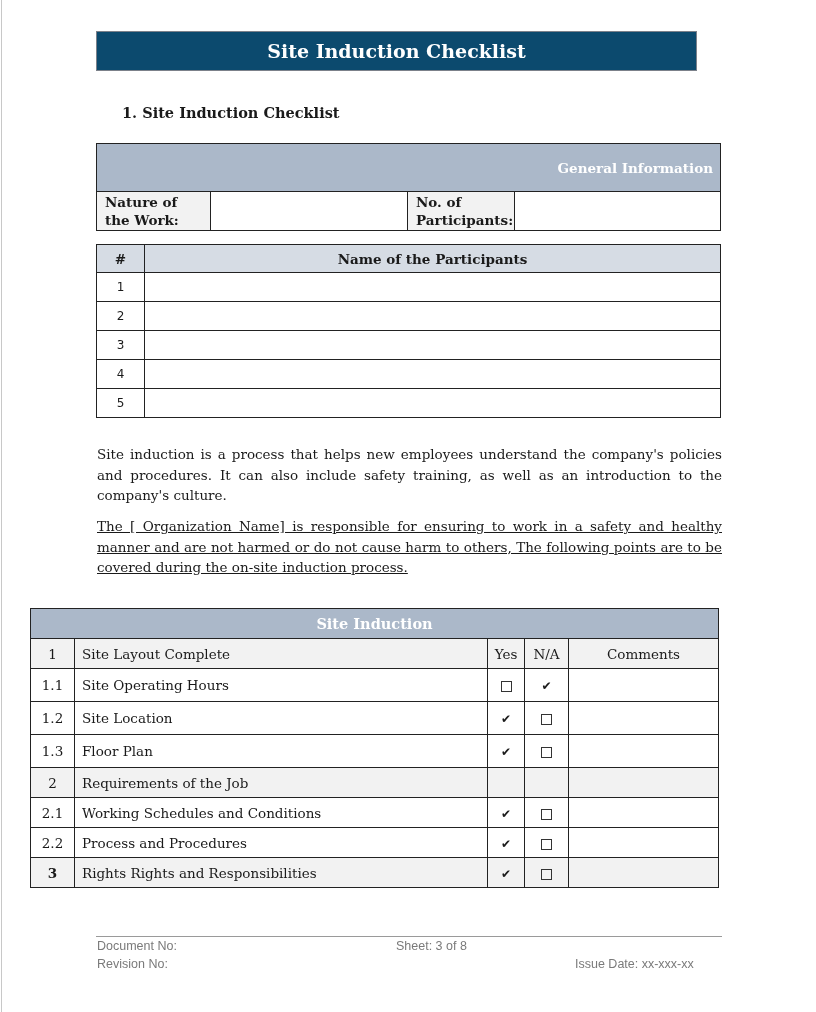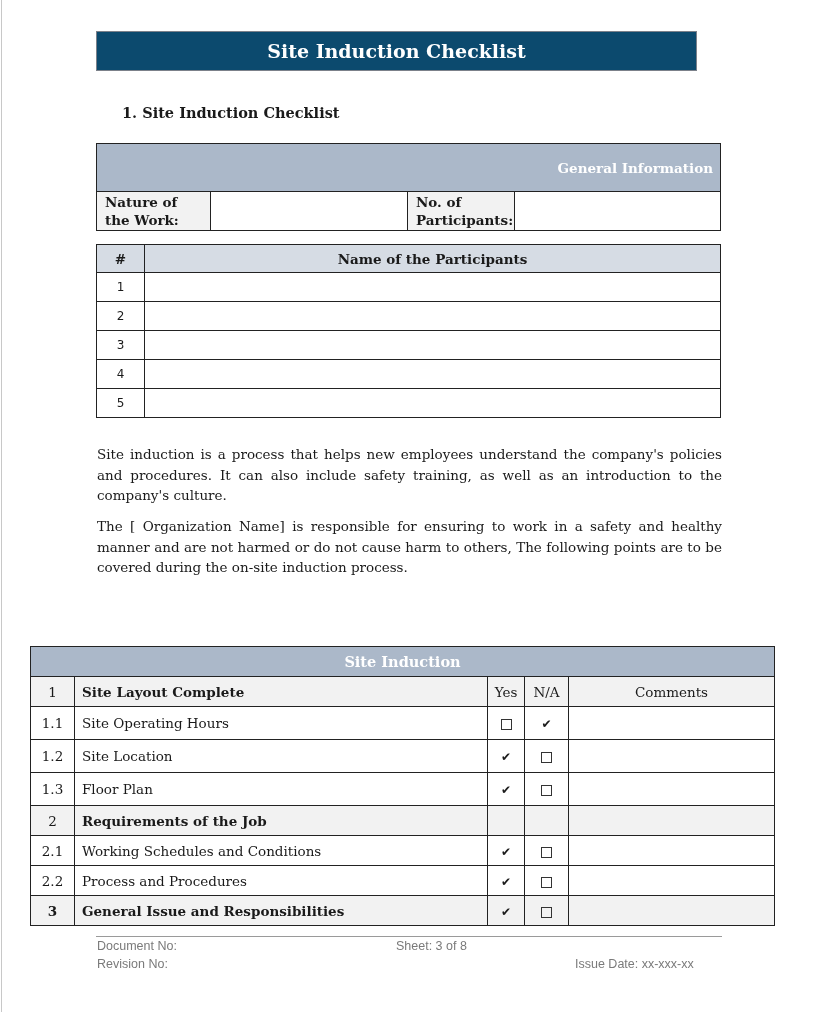--- a/index.html
+++ b/index.html
@@ -16,28 +16,28 @@
   .gi { left: 96px; top: 143px; width: 625px; }
   .gi .hdr td { background: #abb8c9; color: #ffffff; font-weight: bold; text-align: right; height: 48px; }
   .gi .lbl { background: #f2f2f2; font-weight: bold; line-height: 18px; height: 38px; padding: 1px 8px; vertical-align: top; }
   .pt { left: 96px; top: 244px; width: 625px; }
   .pt th { background: #d6dce4; font-weight: bold; height: 28px; }
   .pt td { height: 29px; }
   .pt td.num { text-align: center; font-family: "DejaVu Sans", "Liberation Sans", sans-serif; font-size: 12px; }
   .para { position: absolute; left: 97px; width: 625px; font-size: 13.5px; line-height: 20.5px;
           text-align: justify; margin: 0; }
   .p1 { top: 444px; }
-  .p2 { top: 516px; }
-  .si { left: 30px; top: 646px; width: 745px; }
+  .p2 { top: 516px; text-decoration: underline; }
+  .si { left: 30px; top: 608px; width: 689px; }
   .si .hdr td { background: #abb8c9; color: #ffffff; font-weight: bold; text-align: center; height: 30px; font-size: 14.5px; }
   .si td { height: 30px; }
   .si td.no { text-align: center; }
   .si td.c { text-align: center; padding: 0; }
   .si tr.sec td { background: #f2f2f2; }
-  .si tr.sec td.item { font-weight: bold; }
+  .si tr.sec td.item { font-weight: normal; }
   .si tr.tall td { height: 33px; }
   .box { display: inline-block; width: 11px; height: 11px; border: 1px solid #333; box-sizing: border-box; vertical-align: middle; }
   .tick { font-size: 12px; font-family: "DejaVu Sans", sans-serif; }
   .footer-line { position: absolute; left: 96px; top: 936px; width: 626px; height: 1px; background: #9a9a9a; }
   .ft { position: absolute; font-family: "Liberation Sans", "DejaVu Sans", sans-serif; font-size: 12.5px; color: #7a7a7a; }
 </style>
 </head>
 <body>
 
 <div class="leftline"></div>
@@ -164,21 +164,21 @@
       </tr>
       <tr>
         <td class="no">2.2</td>
         <td class="item">Process and Procedures</td>
         <td class="c"><span class="tick">✔</span></td>
         <td class="c"><span class="box"></span></td>
         <td></td>
       </tr>
       <tr class="sec">
         <td class="no" style="font-weight: bold;">3</td>
-        <td class="item">General Issue and Responsibilities</td>
+        <td class="item">Rights Rights and Responsibilities</td>
         <td class="c"><span class="tick">✔</span></td>
         <td class="c"><span class="box"></span></td>
         <td></td>
       </tr>
     </tbody>
 </table>
 
 <div class="footer-line"></div>
 <div class="ft" style="left:97px; top:939px;">Document No:</div>
 <div class="ft" style="left:97px; top:957px;">Revision No:</div>

